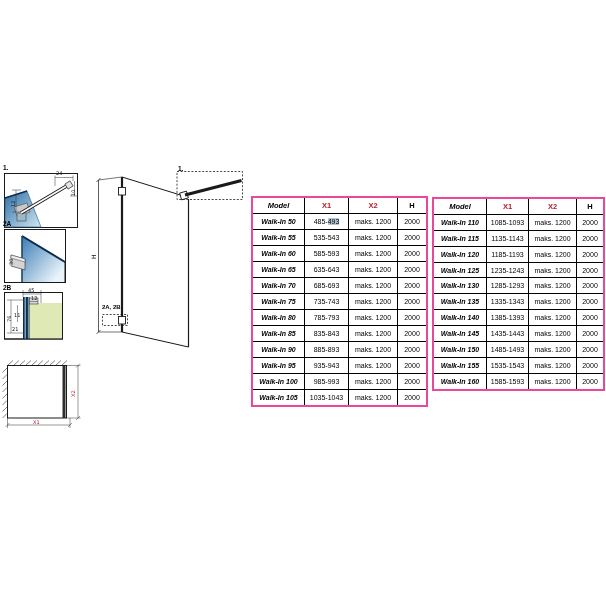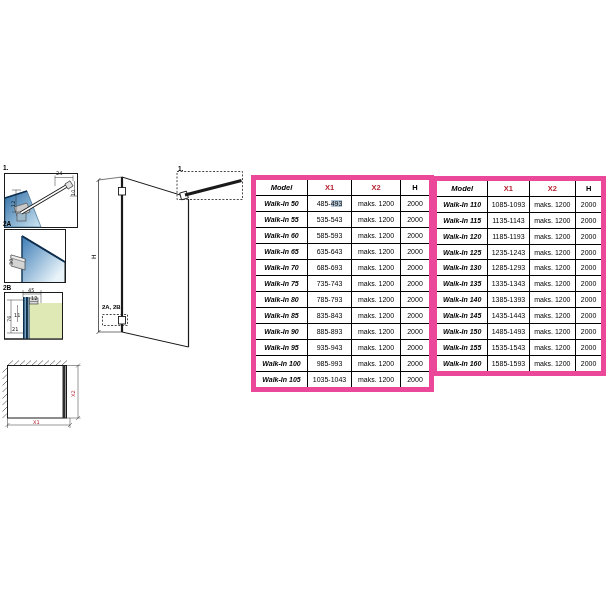--- a/index.html
+++ b/index.html
@@ -7,21 +7,21 @@
     width:606px;height:607px;background:#ffffff;position:relative;
     overflow:hidden;font-family:"Liberation Sans",sans-serif;
   }
   
   .lbl{position:absolute;font-size:6.5px;font-weight:bold;color:#000;line-height:1;white-space:nowrap;}
   .dim{position:absolute;font-size:5px;color:#151515;line-height:1;white-space:nowrap;font-family:"DejaVu Sans",sans-serif;}
   .rot{transform:rotate(-90deg);transform-origin:0 0;}
   .red{color:#b3202e;}
   
   .spec-host{position:absolute;}
-  .spec-table{border-collapse:collapse;table-layout:fixed;background:#fff;border:5px solid #ec4899;}
+  .spec-table{border-collapse:collapse;table-layout:fixed;background:#fff;border:2px solid #ec4899;margin-top:21px;}
   .spec-table th,.spec-table td{
     border:1px solid #000;text-align:center;vertical-align:middle;padding:0;
     white-space:nowrap;overflow:hidden;font-family:"Liberation Sans",sans-serif;
   }
   .spec-table th{font-weight:bold;font-size:7.5px;font-style:normal;}
   .spec-table th:first-child{font-style:italic;}
   .spec-table td{font-size:7px;color:#000;}
   .spec-table td.model-cell{font-weight:bold;font-style:italic;}
   .t1 th,.t1 td{height:15px;}
   .t2 th,.t2 td{height:14.9px;}

